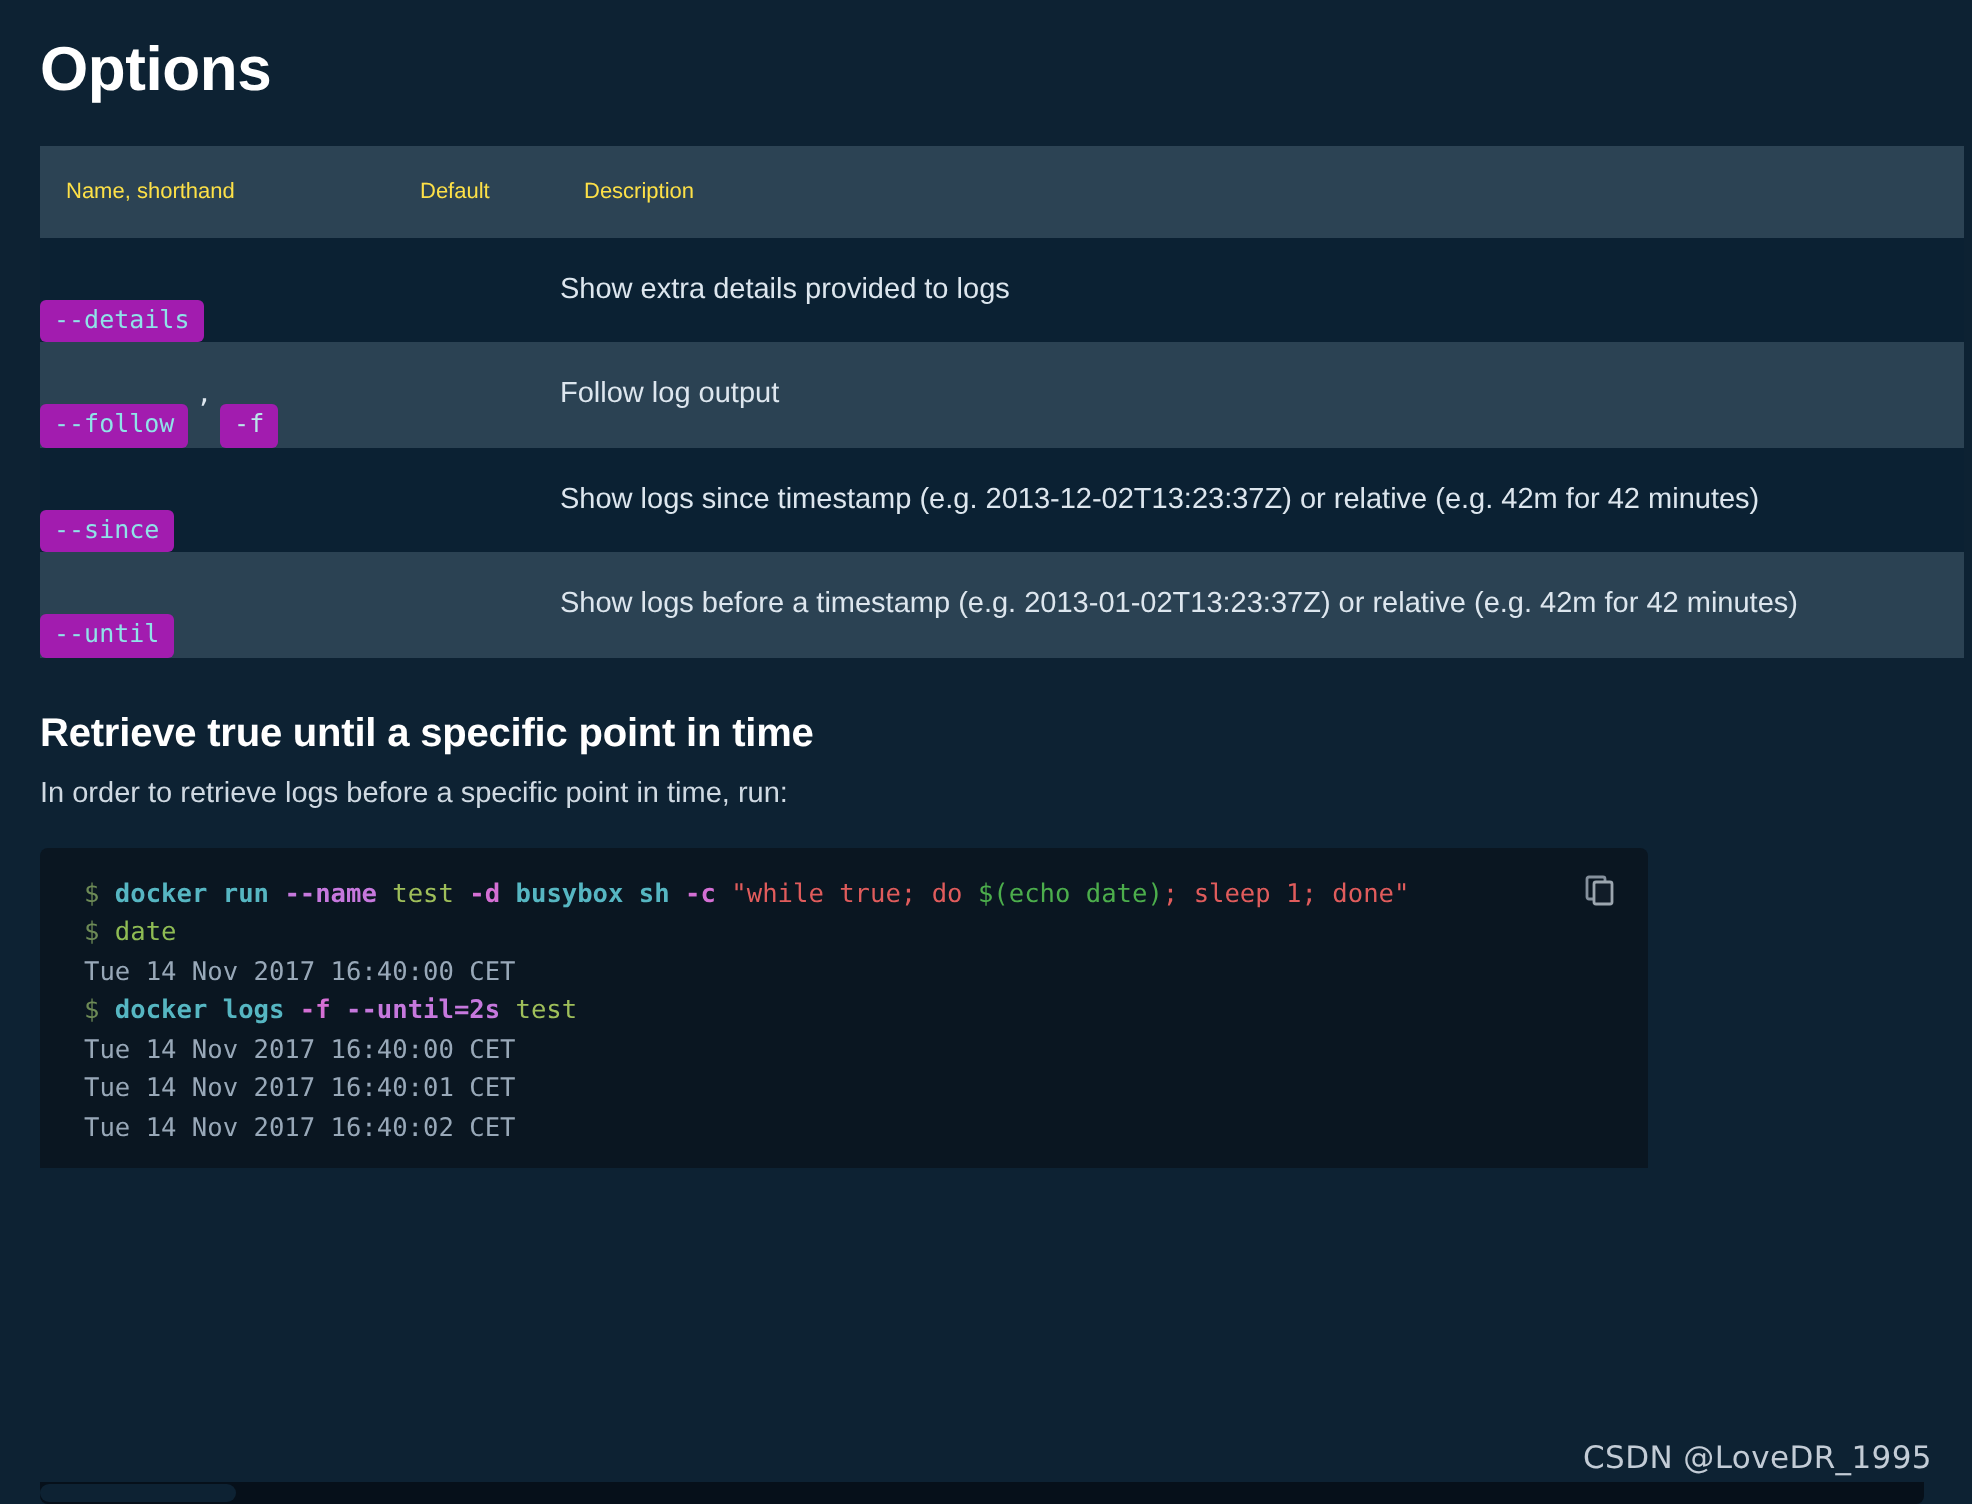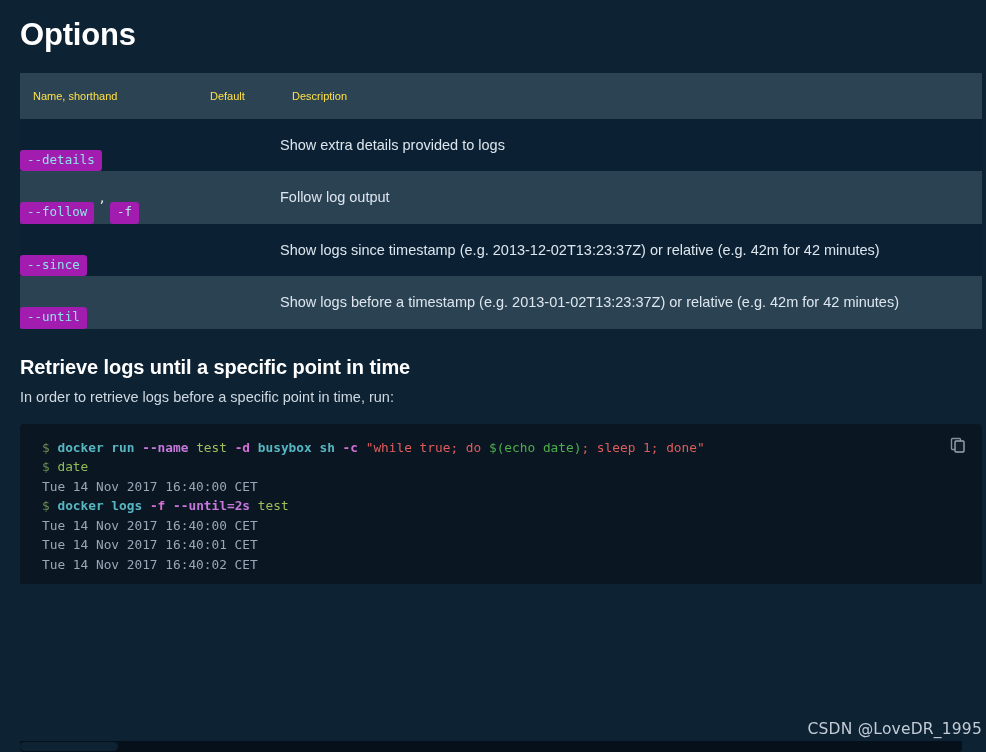--- a/index.html
+++ b/index.html
@@ -105,21 +105,21 @@
     padding:0 4px;
     vertical-align:middle;
   }
   code.chip .tk-blue { color:#79c0ff; }
   code.chip .tk-yell { color:#d8e06a; }
 
   
   .codeblock {
     position:relative;
     margin-top:17px;
-    width:962px;
+    width:804px;
     height:160px;
     background:#0a1621;
     border-radius:4px 4px 0 0;
     overflow:hidden;
   }
   .codeblock pre {
     font-family:"DejaVu Sans Mono", monospace;
     font-size:12.8px;
     line-height:19.4px;
     padding:14px 0 0 22px;
@@ -167,21 +167,21 @@
     top:1px;
     width:98px;
     height:9px;
     background:#0d2233;
     border-radius:5px;
   }
 
   
   .watermark {
     position:absolute;
-    right:4px;
+    right:20px;
     bottom:14px;
     font-family:"DejaVu Sans", sans-serif;
     font-size:15.5px;
     color:#c3ccd6;
     letter-spacing:.2px;
     pointer-events:none;
   }
 
   
   .edge {
@@ -224,21 +224,21 @@
         </tr>
         <tr class="even">
           <td class="c-name"><code class="chip">--until</code></td>
           <td class="c-def"></td>
           <td class="c-desc">Show logs before a timestamp (e.g. 2013-01-02T13:23:37Z) or relative (e.g. 42m for 42 minutes)</td>
         </tr>
       </tbody>
   </table>
 
 
-  <h3 class="example-title">Retrieve logs until a specific point in time</h3>
+  <h3 class="example-title">Retrieve true until a specific point in time</h3>
 
   <p class="example-desc">In order to retrieve logs before a specific point in time, run:</p>
 
   <div class="codeblock">
     <pre id="code-pre"><span class="ln"><span class="t-prompt">$ </span><span class="t-cmd">docker </span><span class="t-sub">run </span><span class="t-opt">--name </span><span class="t-arg">test </span><span class="t-optsh">-d </span><span class="t-cmd">busybox </span><span class="t-cmd">sh </span><span class="t-optsh">-c </span><span class="t-str">"while true; do </span><span class="t-strin">$(echo date)</span><span class="t-str">; sleep 1; done"</span></span><span class="ln"><span class="t-prompt">$ </span><span class="t-green">date</span></span><span class="ln"><span class="t-out">Tue 14 Nov 2017 16:40:00 CET</span></span><span class="ln"><span class="t-prompt">$ </span><span class="t-cmd">docker </span><span class="t-sub">logs </span><span class="t-optsh">-f </span><span class="t-opt">--until=2s </span><span class="t-arg">test</span></span><span class="ln"><span class="t-out">Tue 14 Nov 2017 16:40:00 CET</span></span><span class="ln"><span class="t-out">Tue 14 Nov 2017 16:40:01 CET</span></span><span class="ln"><span class="t-out">Tue 14 Nov 2017 16:40:02 CET</span></span></pre>
 
     <span class="copy-btn">
       <svg width="20" height="20" viewBox="0 0 20 20" fill="none">
         <rect x="3.5" y="3.5" width="9" height="11" rx="1" stroke="#aeb9c5" stroke-width="1.4" fill="#0a1621"></rect>
         <rect x="7" y="6" width="9" height="11" rx="1" stroke="#cdd6df" stroke-width="1.4" fill="#141f2b"></rect>

